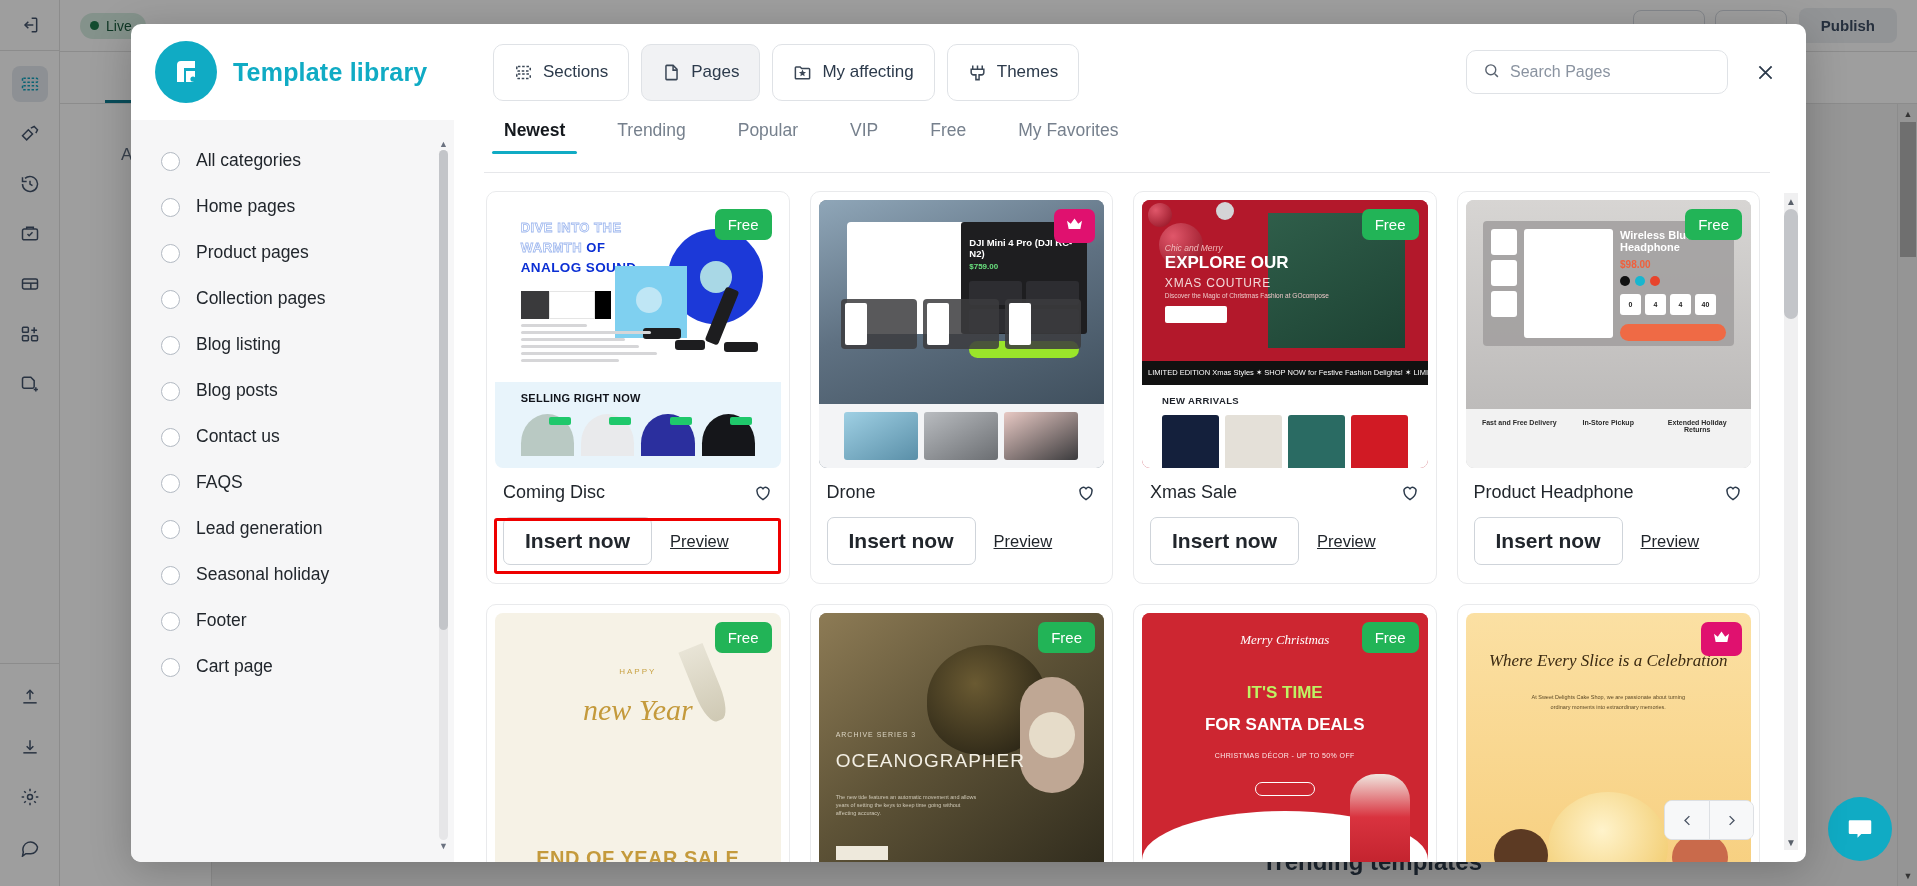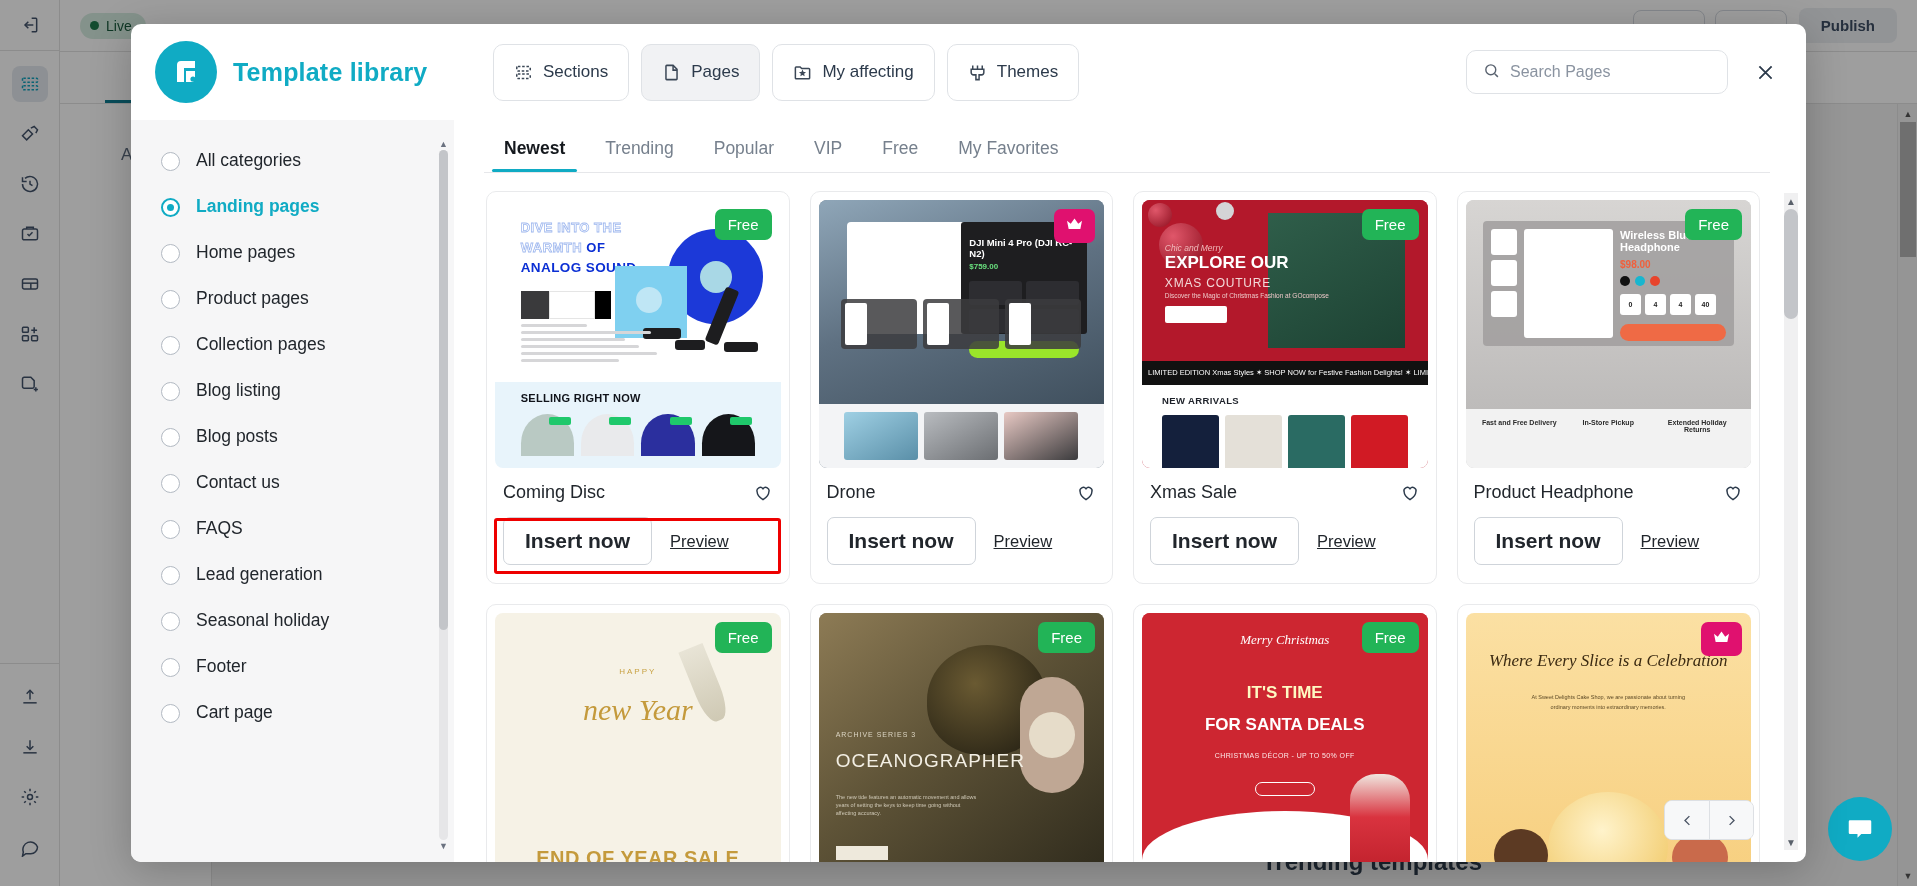--- a/index.html
+++ b/index.html
@@ -207,21 +207,21 @@
     display: flex; align-items: center; justify-content: center;
     color: #6b7280; font-size: 9px;
   }
 
   
   .content {
     flex: 1; min-width: 0; display: flex; flex-direction: column;
     padding-left: 18px;
   }
   .filter-tabs {
-    height: 52px; display: flex; align-items: flex-end; gap: 0;
+    height: 52px; display: flex; align-items: flex-start; gap: 12px;
     padding-left: 12px; flex: none;
   }
   .ftab {
     position: relative; font-size: 17.5px; color: #76808d;
     padding: 0 20px 13px 20px; cursor: pointer; white-space: nowrap;
   }
   .ftab.active { color: #14181d; font-weight: bold; }
   .ftab.active::after {
     content: ''; position: absolute; left: 8px; right: 8px; bottom: 0;
     height: 3.5px; background: #10abc4; border-radius: 2px;
@@ -422,21 +422,21 @@
   .ocean-k1 { position: absolute; left: 6%; top: 44%; color: #ddd6c4; font-size: 7px; letter-spacing: 1px; }
   .ocean-k2 { position: absolute; left: 6%; top: 51%; color: #f3efe4; font-size: 19px; letter-spacing: 1px; }
   .ocean-k3 { position: absolute; left: 6%; top: 67%; color: #cfc8b6; font-size: 5.5px; width: 50%; line-height: 1.5; }
   .ocean-btn { position: absolute; left: 6%; bottom: 8%; width: 52px; height: 14px; background: #eee9dc; }
   .ocean-watch { position: absolute; right: 7%; top: 24%; width: 64px; height: 116px; border-radius: 32px; background: #bfa794; }
   .ocean-watch::after { content:''; position:absolute; left:50%; top:50%; transform:translate(-50%,-50%); width:46px; height:46px; border-radius:50%; background:#e6dcc9; }
 
   .t-santa { background: #d02b34; text-align: right; }
   .santa-bg { position: absolute; inset: 0; background: #cd2631; }
   .santa-k0 { position: absolute; left: 50%; top: 7%; transform: translateX(-50%); font-family: "Liberation Serif", serif; font-style: italic; color: #fff; font-size: 13px; }
-  .santa-k1 { position: absolute; left: 50%; top: 26%; transform: translateX(-50%); color: #fef9c3; font-size: 17px; font-weight: bold; white-space: nowrap; }
+  .santa-k1 { position: absolute; left: 50%; top: 26%; transform: translateX(-50%); color: #bef264; font-size: 17px; font-weight: bold; white-space: nowrap; }
   .santa-k2 { position: absolute; left: 50%; top: 38%; transform: translateX(-50%); color: #fff; font-size: 17px; font-weight: bold; white-space: nowrap; }
   .santa-k3 { position: absolute; left: 50%; top: 52%; transform: translateX(-50%); color: #fde8e8; font-size: 7px; white-space: nowrap; letter-spacing: .4px; }
   .santa-btn { position: absolute; left: 50%; top: 63%; transform: translateX(-50%); width: 60px; height: 14px; border: 1px solid #fff; border-radius: 8px; }
   .santa-snow { position: absolute; left: 0; right: 0; bottom: 0; height: 26%; background: #fff; border-radius: 50% 50% 0 0 / 70% 70% 0 0; }
   .santa-fig { position: absolute; right: 6%; bottom: 4%; width: 60px; height: 96px; border-radius: 26px 26px 10px 10px; background: linear-gradient(180deg,#f0e6df 0%,#d9333f 45%,#c0212c 100%); }
 
   .t-cake { background: linear-gradient(180deg,#fbe0a3,#f7cf7f); }
   .cake-k1 { position: absolute; left: 50%; top: 14%; transform: translateX(-50%); font-family: "Liberation Serif", serif; font-style: italic; font-size: 17px; color: #3b2a12; white-space: nowrap; }
   .cake-k2 { position: absolute; left: 50%; top: 30%; transform: translateX(-50%); font-size: 5.5px; color: #5d4a26; text-align: center; width: 60%; line-height: 1.7; }
   .cake-main { position: absolute; left: 50%; bottom: -8%; transform: translateX(-50%); width: 120px; height: 110px; border-radius: 50%; background: radial-gradient(circle at 45% 35%, #fff3cb, #efc35a); }
@@ -649,24 +649,20 @@
   </div>
 
   <div class="modal-body">
 
     <div class="cat-sidebar">
       <div class="cat-list">
         <div class="cat-item">
           <span class="radio"></span>
           <span class="cat-label">All categories</span>
         </div>
-        <div class="cat-item sel">
-          <span class="radio"></span>
-          <span class="cat-label">Landing pages</span>
-        </div>
         <div class="cat-item">
           <span class="radio"></span>
           <span class="cat-label">Home pages</span>
         </div>
         <div class="cat-item">
           <span class="radio"></span>
           <span class="cat-label">Product pages</span>
         </div>
         <div class="cat-item">
           <span class="radio"></span>

